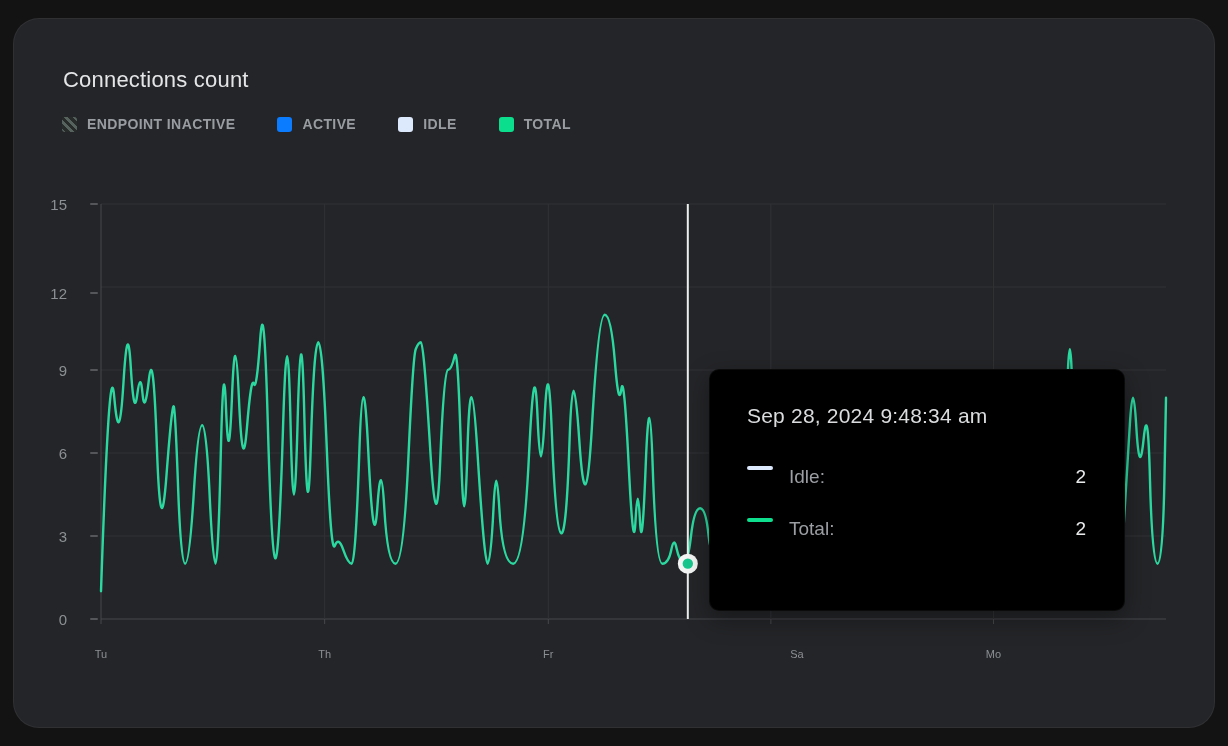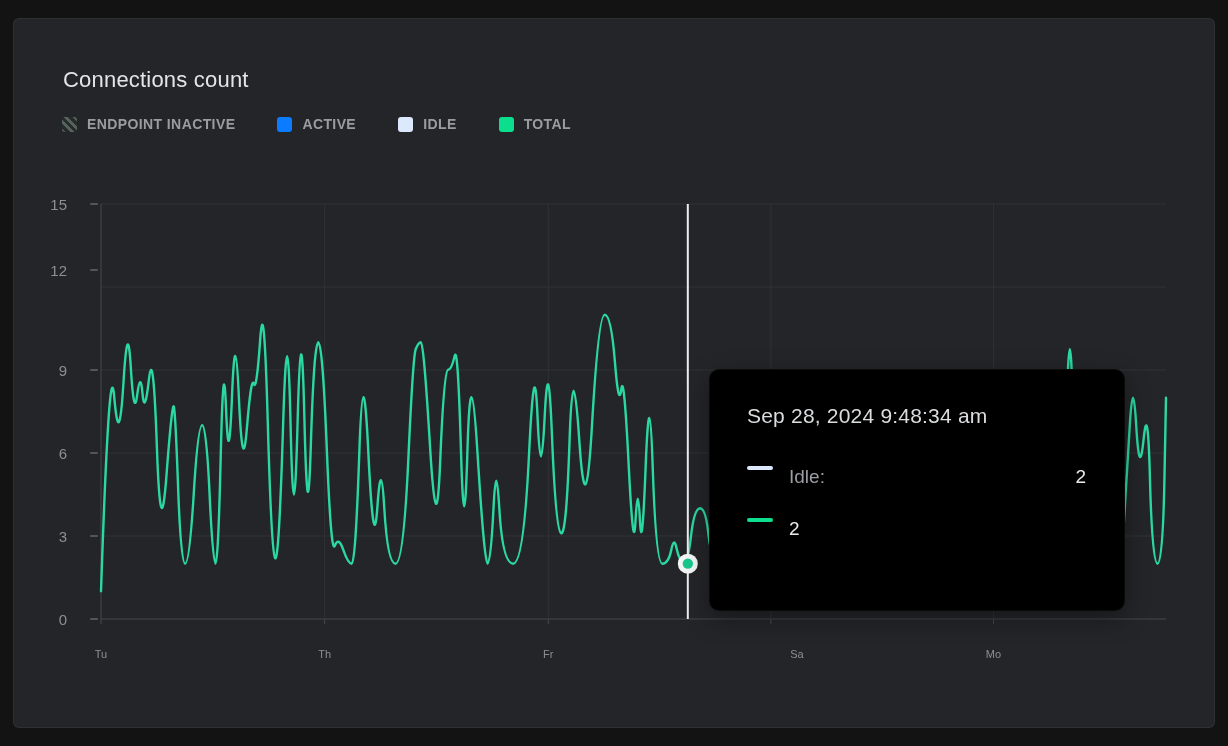--- a/index.html
+++ b/index.html
@@ -1,21 +1,21 @@
 <!DOCTYPE html>
 <html><head>
 <meta charset="utf-8">
 <style>
   * { margin:0; padding:0; box-sizing:border-box; }
   html,body { width:1228px; height:746px; background:#131314; overflow:hidden;
               font-family:"Liberation Sans", sans-serif; }
 
   .card { position:absolute; left:13px; top:18px; width:1202px; height:710px;
           background:#242528; border:1px solid rgba(255,255,255,0.055);
-          border-radius:6px;padding-left:8px; }
+          border-radius:26px;padding-left:8px; }
 
   .title { position:absolute; left:49px; top:48px; font-size:22px; font-weight:500;
            color:#e4e5e7; letter-spacing:0.2px; }
 
   .legend { position:absolute; left:48px; top:97px; display:flex; align-items:center; gap:42px; }
   .legend-item { display:flex; align-items:center; gap:10px; cursor:default; }
   .legend-swatch { width:15px; height:15px; border-radius:3px; flex:0 0 auto; }
   .legend-swatch.hatched {
       background:repeating-linear-gradient(45deg,#56625d 0 2.5px,#272c2a 2.5px 6px); }
   .legend-label { font-size:14px; font-weight:700; color:#999da2; letter-spacing:0.4px; }
@@ -78,21 +78,21 @@
         <span class="ydash"></span>
       </div>
       <div class="ytick" style="top: 425px;">
         <span class="ylab">6</span>
         <span class="ydash"></span>
       </div>
       <div class="ytick" style="top: 342px;">
         <span class="ylab">9</span>
         <span class="ydash"></span>
       </div>
-      <div class="ytick" style="top: 242px; text-align: center;">
+      <div class="ytick" style="top: 265px; text-align: center;">
         <span class="ylab">12</span>
         <span class="ydash"></span>
       </div>
       <div class="ytick" style="top: 176px;">
         <span class="ylab">15</span>
         <span class="ydash"></span>
       </div>
     </div>
   <div id="x-labels">
       <div class="xtick" style="left: 87px;">Tu</div>
@@ -129,17 +129,18 @@
 
   <div class="tooltip">
     <div class="tooltip-date">Sep 28, 2024 9:48:34 am</div>
     <div class="tooltip-row">
       <span class="trow-dash" id="dash-idle" style="background: rgb(220, 233, 253);"></span>
       <span class="trow-label">Idle:</span>
       <span class="trow-value">2</span>
     </div>
     <div class="tooltip-row">
       <span class="trow-dash" id="dash-total" style="background: rgb(14, 223, 142);"></span>
+      <span class="trow-label">Total:</span>
       <span class="trow-value">2</span>
     </div>
   </div>
 
 </div>
 
 </body></html>

